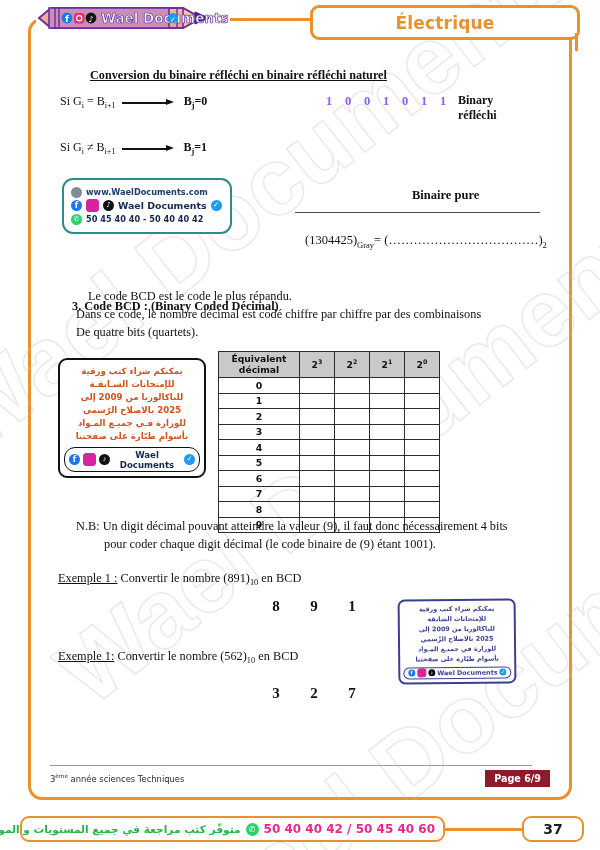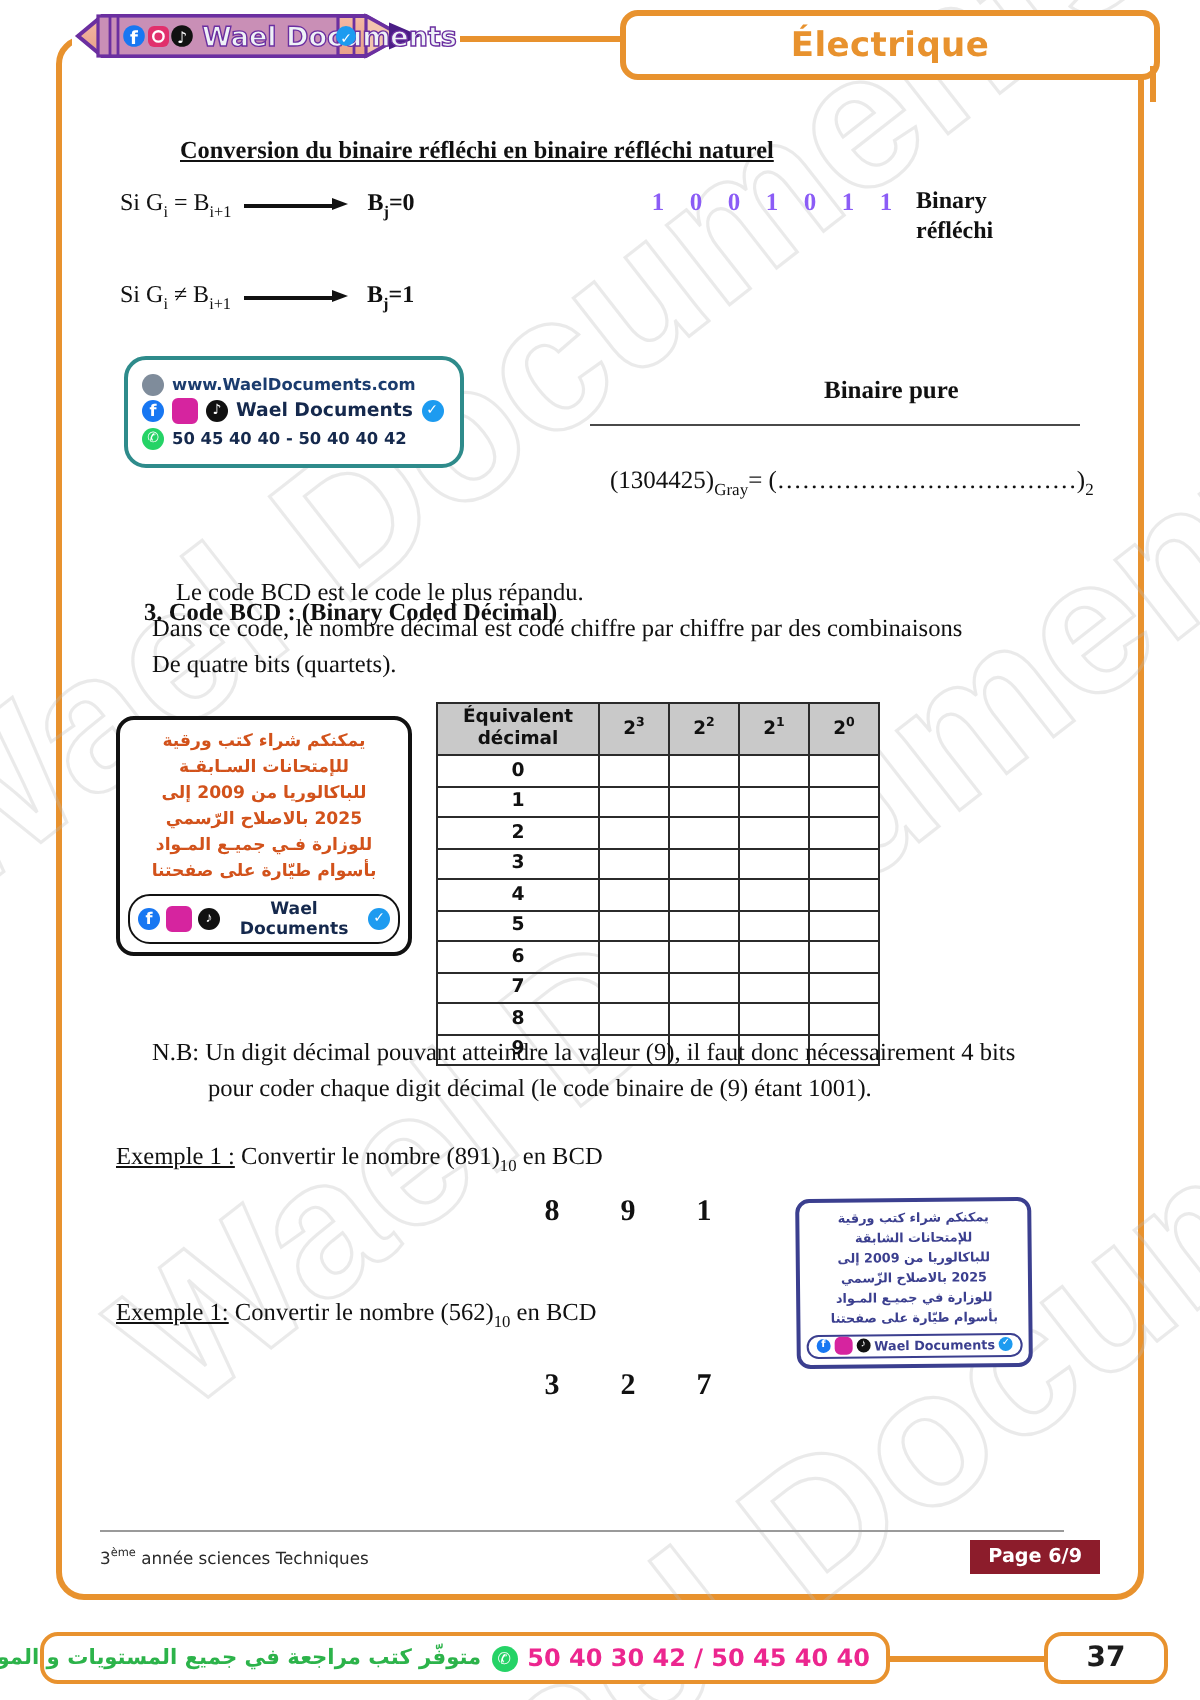--- a/index.html
+++ b/index.html
@@ -664,19 +664,19 @@
   <div class="row">
     <span class="course">
       <span>3</span><sup>ème</sup><span> année sciences Techniques</span>
     </span>
     <span id="page-badge">Page 6/9</span>
   </div>
 </div>
 
 <div class="banner-rule"></div>
 <div id="bottom-banner">
-  <span class="pink">50 40 30 42 / 50 45 40 40</span>
+  <span class="pink">50 40 40 42 / 50 45 40 60</span>
   <span class="ic ic-wa" style="width:13px;height:13px;line-height:13px;font-size:8px;">✆</span>
   <span class="green">متوفّر كتب مراجعة في جميع المستويات و المواد</span>
 </div>
 <div id="page-number-tab">
   <span class="num">37</span>
 </div>
 
 </body></html>

